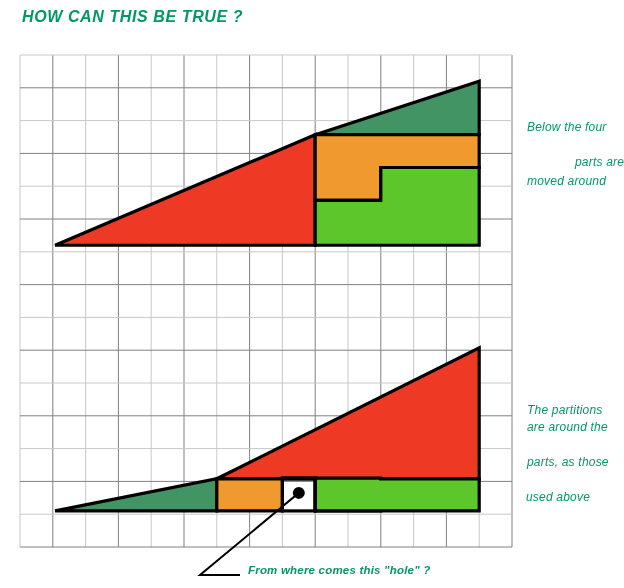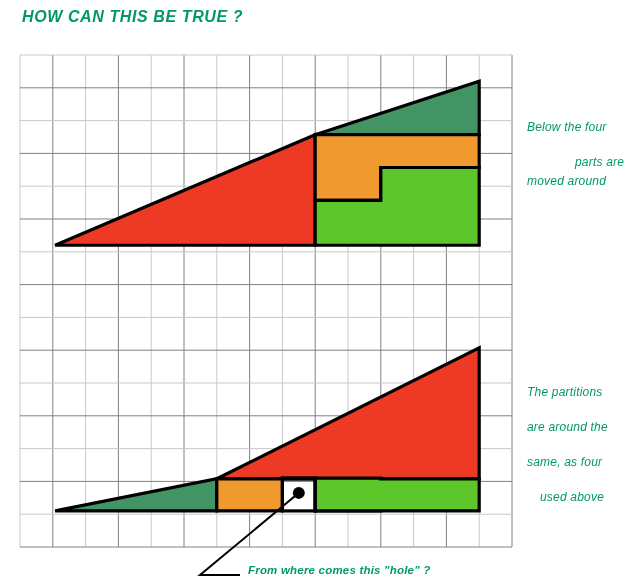--- a/index.html
+++ b/index.html
@@ -99,20 +99,20 @@
       <g>
         <polyline points="298.79999999999995,492.87999999999994 200,575 240,575" fill="none" stroke="#000000" stroke-width="2"></polyline>
         <circle cx="298.79999999999995" cy="492.87999999999994" r="6" fill="#000000"></circle>
       </g>
     </svg>
 
   <div class="note" style="left:527px;top:120px;">Below the four</div>
   <div class="note" style="left:527px;top:155px;margin-left:48px;">parts are</div>
   <div class="note" style="left:527px;top:174px;">moved around</div>
 
-  <div class="note" style="left:527px;top:385px;">The partitions</div>
+  <div class="note" style="left:527px;top:403px;">The partitions</div>
   <div class="note" style="left:527px;top:420px;">are around the</div>
-  <div class="note" style="left:527px;top:455px;">same, as four</div>
-  <div class="note" style="left:540px;top:490px;">used above</div>
+  <div class="note" style="left:527px;top:455px;">parts, as those</div>
+  <div class="note" style="left:526px;top:490px;">used above</div>
 
   <div class="caption" style="left:248px;top:564px;">From where comes this "hole" ?</div>
 
 </div>
 
 </body></html>

